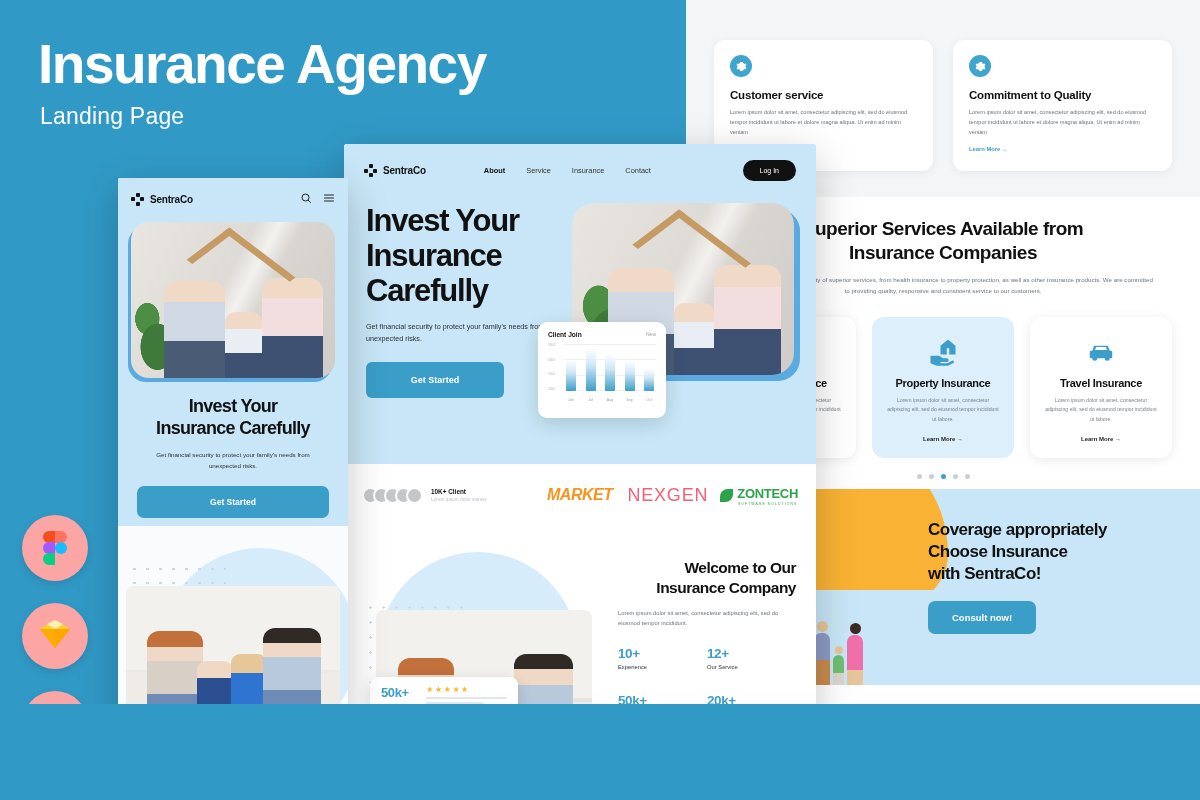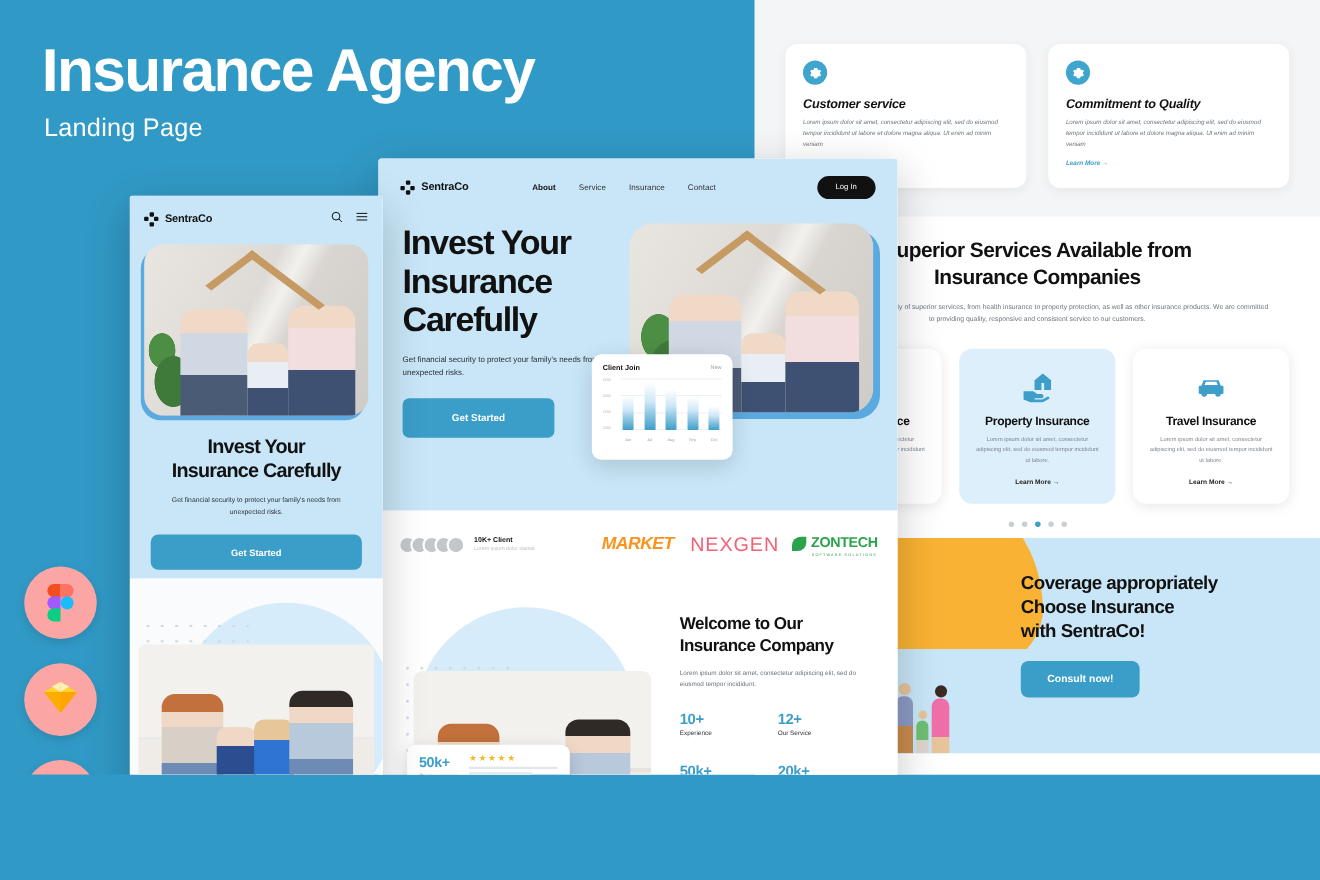--- a/index.html
+++ b/index.html
@@ -44,21 +44,21 @@
 
   
   .mock { position: absolute; background: #fff; overflow: hidden; box-shadow: 0 12px 40px rgba(0,0,0,.22); }
 
   
   .mock-right { left: 686px; top: -2px; width: 514px; height: 802px; background: #f6f7f8; box-shadow: none; }
   .r-sec { position: relative; width: 100%; }
   .r-adv { background: #f4f5f6; padding: 24px 28px 26px; }
   .r-adv-title { text-align: center; font-size: 13.5px; font-weight: 700; color: #111; letter-spacing: -.2px; }
   .r-adv-grid { display: flex; gap: 20px; margin-top: 18px; }
-  .adv-card { flex: 1; background: #fff; border-radius: 11px; padding: 15px 16px 16px; box-shadow: 0 2px 10px rgba(0,0,0,.06); min-height: 114px; font-style: italic; }
+  .adv-card { flex: 1; background: #fff; border-radius: 11px; padding: 15px 16px 16px; box-shadow: 0 2px 10px rgba(0,0,0,.06); min-height: 114px; }
   .adv-ic { width: 22px; height: 22px; border-radius: 50%; background: #40a5ce; display: flex; align-items: center; justify-content: center; }
   .adv-ic svg { width: 11px; height: 11px; fill: #fff; }
   .adv-h { font-size: 11.5px; font-weight: 700; color: #111; margin-top: 12px; letter-spacing: -.2px; }
   .adv-p { font-size: 5.6px; line-height: 1.75; color: #6c757d; margin-top: 7px; }
   .learn { font-size: 5.8px; color: #3c9fcb; margin-top: 9px; display: inline-block; font-weight: 600; }
 
   .r-serv { background: #fff; padding: 20px 28px 10px; }
   .r-serv-h { text-align: center; font-size: 19px; font-weight: 700; color: #111; line-height: 1.25; letter-spacing: -.5px; }
   .r-serv-p { text-align: center; font-size: 6.2px; line-height: 1.85; color: #6c757d; margin: 9px auto 0; max-width: 420px; }
   .svc-grid { display: flex; gap: 16px; margin-top: 20px; }
@@ -170,21 +170,21 @@
   .wp-a { left: 10%; width: 26%; height: 62%; background: linear-gradient(180deg,#c2703c 0 16%, #efd9c6 16% 30%, #d8cfc6 30% 62%, #6d8bb5 62%); border-radius: 12px 12px 0 0; }
   .wp-b { left: 33%; width: 17%; height: 44%; background: linear-gradient(180deg,#efd9c6 0 24%, #2a4e8f 24% 66%, #6d8bb5 66%); border-radius: 9px 9px 0 0; }
   .wp-c { left: 49%; width: 17%; height: 48%; background: linear-gradient(180deg,#e7c79a 0 24%, #2f74d0 24% 68%, #6d8bb5 68%); border-radius: 9px 9px 0 0; }
   .wp-d { left: 64%; width: 27%; height: 64%; background: linear-gradient(180deg,#2f2a26 0 14%, #efd9c6 14% 28%, #b9c9dc 28% 60%, #6d8bb5 60%); border-radius: 12px 12px 0 0; }
   .rating-card { position: absolute; left: 6px; bottom: 62px; width: 148px; background: #fff; border-radius: 8px; box-shadow: 0 5px 16px rgba(0,0,0,.16); padding: 9px 11px; display: flex; gap: 10px; align-items: flex-start; }
   .rc-n { font-size: 13px; font-weight: 800; color: #3d9ec9; line-height: 1; letter-spacing: -.4px; }
   .rc-l { font-size: 5.4px; color: #333; margin-top: 4px; }
   .rc-stars { font-size: 8px; color: #f5b827; letter-spacing: 1.5px; line-height: 1; }
   .rc-bars i { display: block; height: 2.4px; background: #e3e6e9; border-radius: 2px; margin-top: 3px; }
   .w-right { flex: 1; padding-top: 10px; }
-  .w-h { font-size: 15.5px; font-weight: 700; color: #111; line-height: 1.28; letter-spacing: -.5px; }
+  .w-h { font-size: 15.5px; font-weight: 700; color: #111; line-height: 1.28; letter-spacing: -.5px; text-align: right; }
   .w-p2 { font-size: 5.8px; line-height: 1.8; color: #6c757d; margin-top: 10px; }
   .w-stats { display: grid; grid-template-columns: 1fr 1fr; row-gap: 24px; margin-top: 18px; }
   .st-n { font-size: 13.5px; font-weight: 800; color: #3d9ec9; letter-spacing: -.4px; line-height: 1; }
   .st-l { font-size: 5.8px; color: #2f353b; margin-top: 4px; }
 
   
   .mock-left { left: 118px; top: 178px; width: 230px; height: 622px; border-radius: 2px; }
   .m-hero { background: #c8e6f7; padding: 12px 13px 0; height: 348px; position: relative; }
   .m-nav { display: flex; align-items: center; }
   .m-ic { margin-left: auto; display: flex; gap: 11px; align-items: center; }

